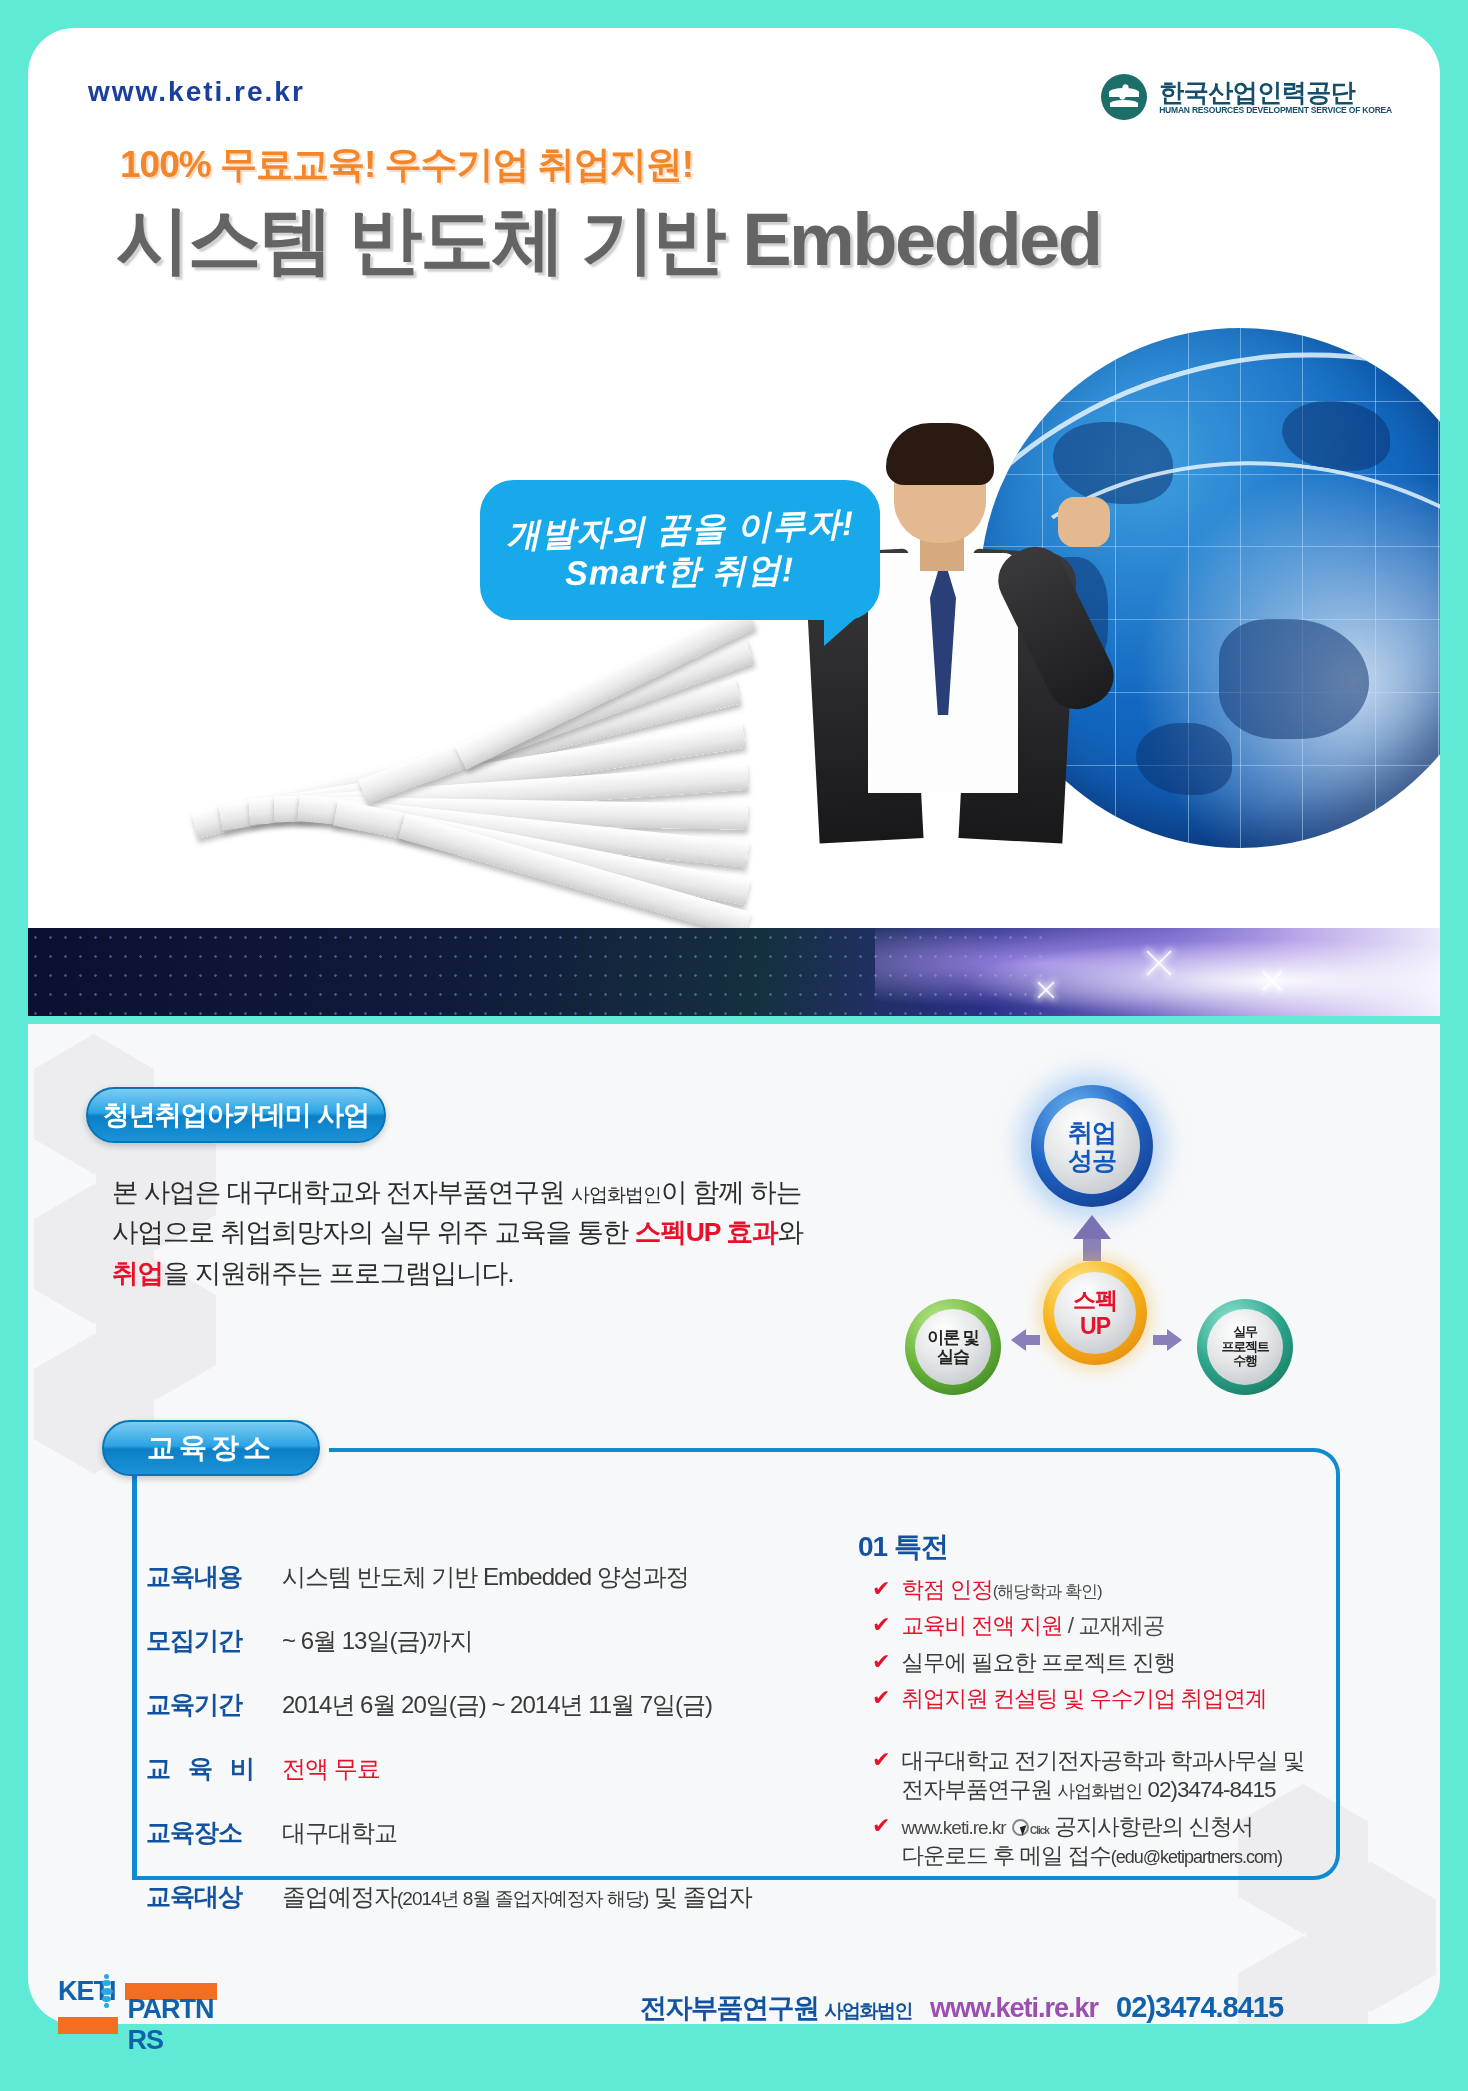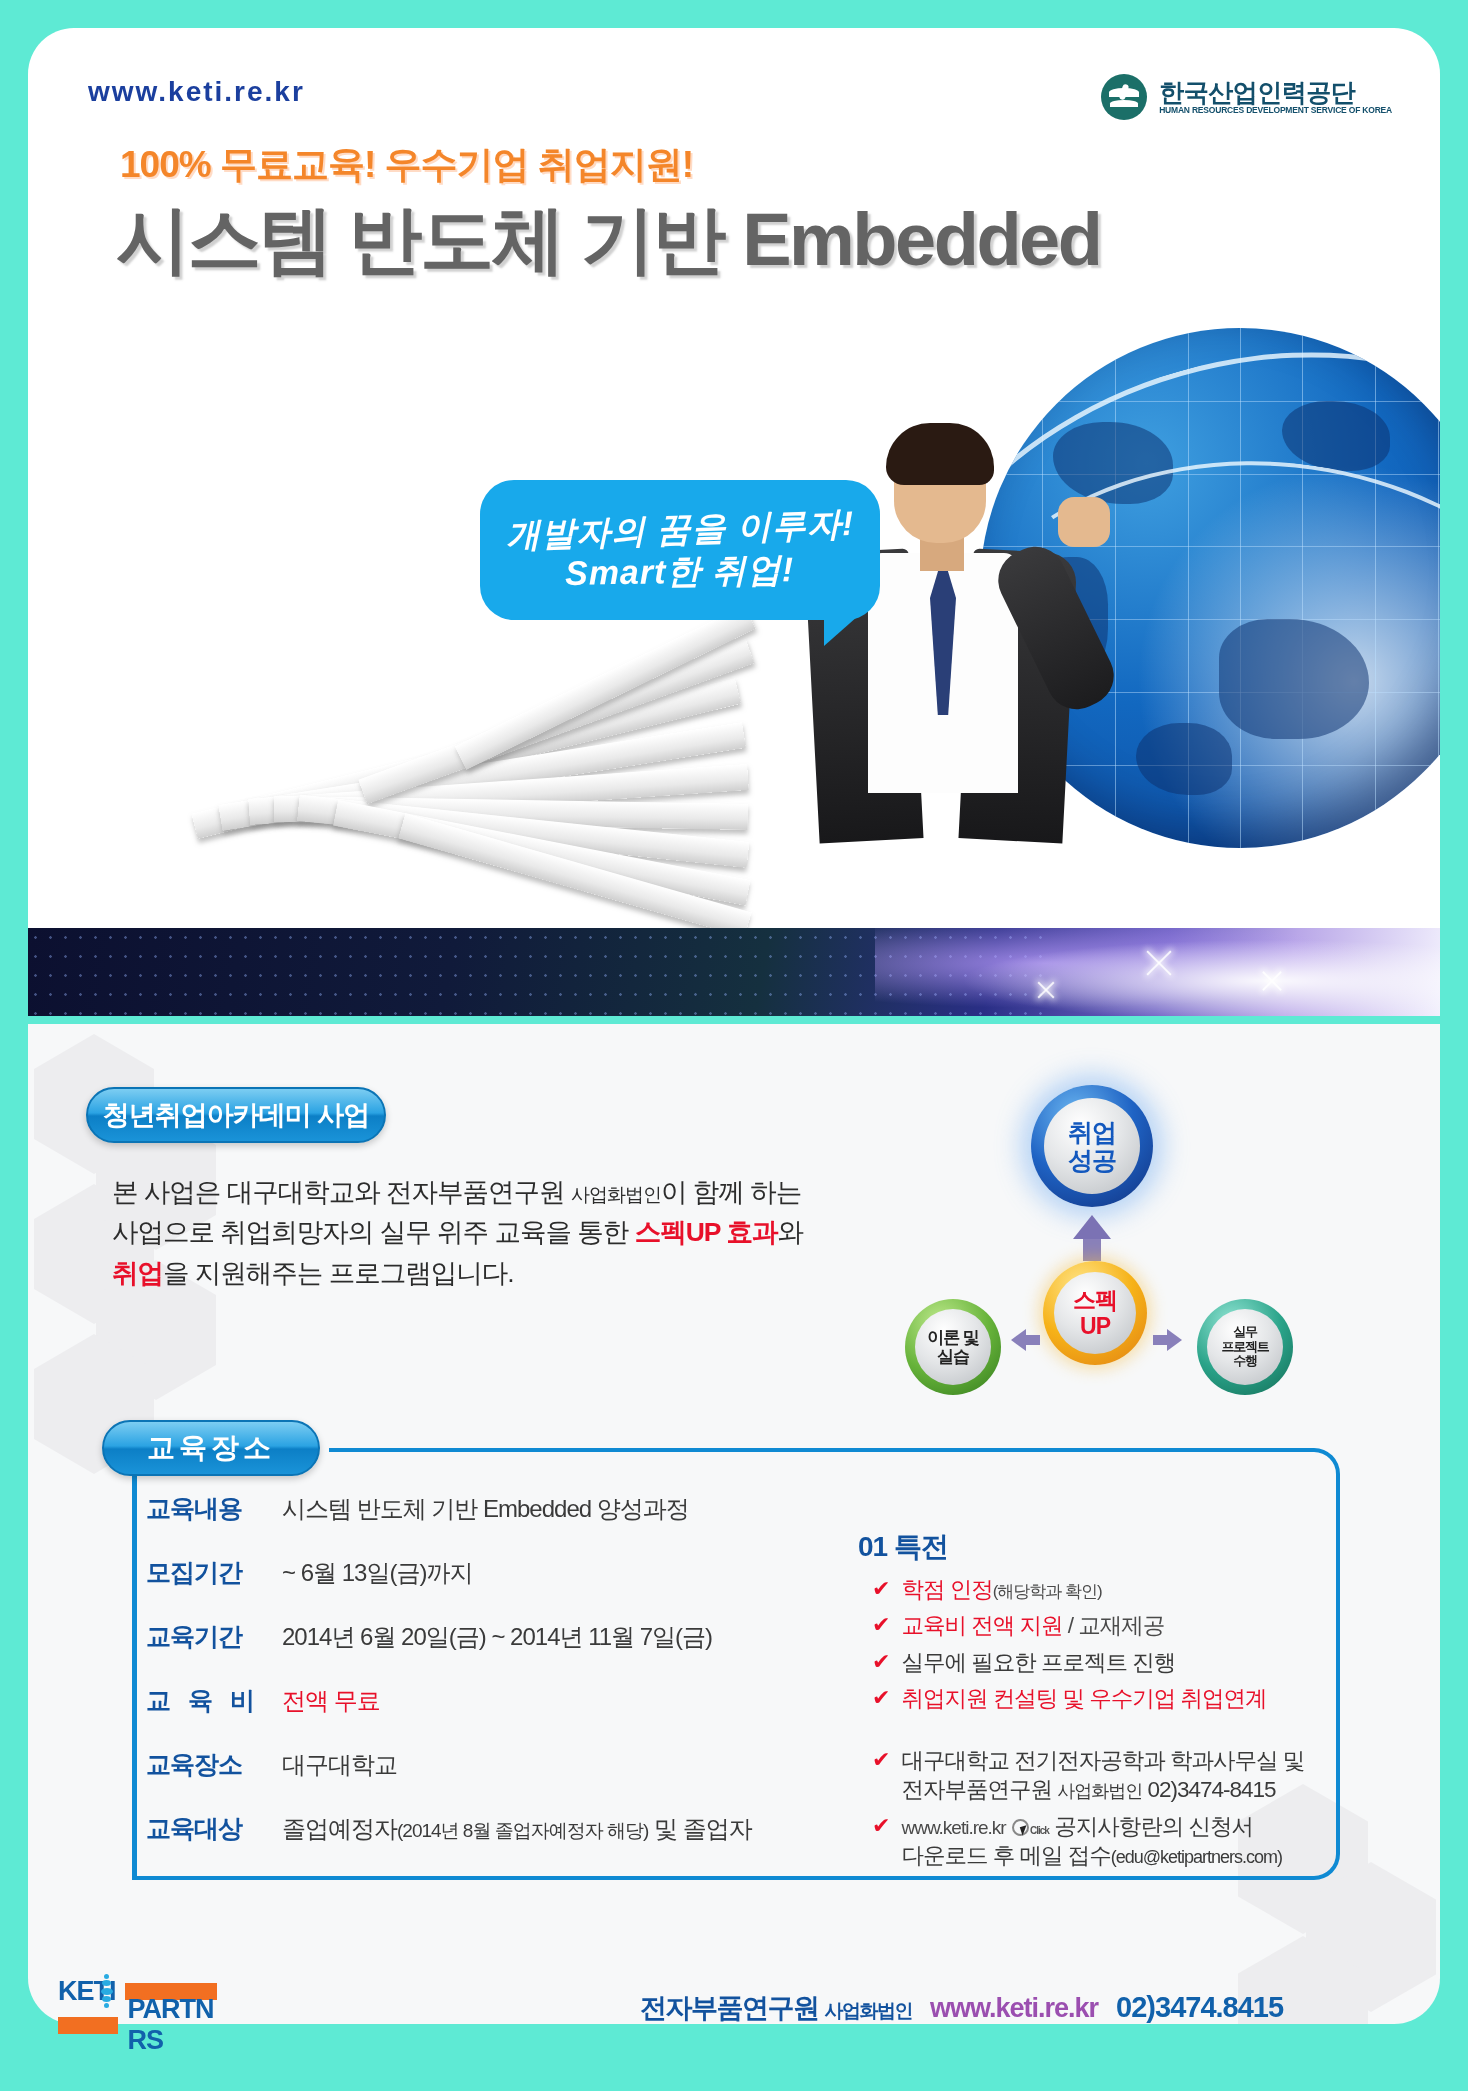--- a/index.html
+++ b/index.html
@@ -292,21 +292,21 @@
   .infobox {
     position: absolute; left: 132px; top: 1448px;
     width: 1208px; height: 432px;
     border: 4px solid #0f8ad3; border-radius: 0 26px 26px 0;
     border-left: 5px solid #0f8ad3;
   }
   .infobox-mask {
     position: absolute; left: 0px; top: -4px; width: 192px; height: 8px;
     background: #f7f8f9;
   }
-  .info-left { position: absolute; left: 146px; top: 1492px; width: 640px; }
+  .info-left { position: absolute; left: 146px; top: 1560px; width: 640px; }
   .info-row { display: flex; align-items: baseline; margin-bottom: 31px; }
   .info-label {
     width: 136px; flex: 0 0 136px;
     font-size: 25px; font-weight: bold; color: #12529e; letter-spacing: -1px;
   }
   .info-label.spaced { letter-spacing: 5px; }
   .info-value { font-size: 24px; color: #3a3a3a; letter-spacing: -1px; }
   .info-value.red { color: #e8102a; }
   .info-value .sm { font-size: 19px; }
 

